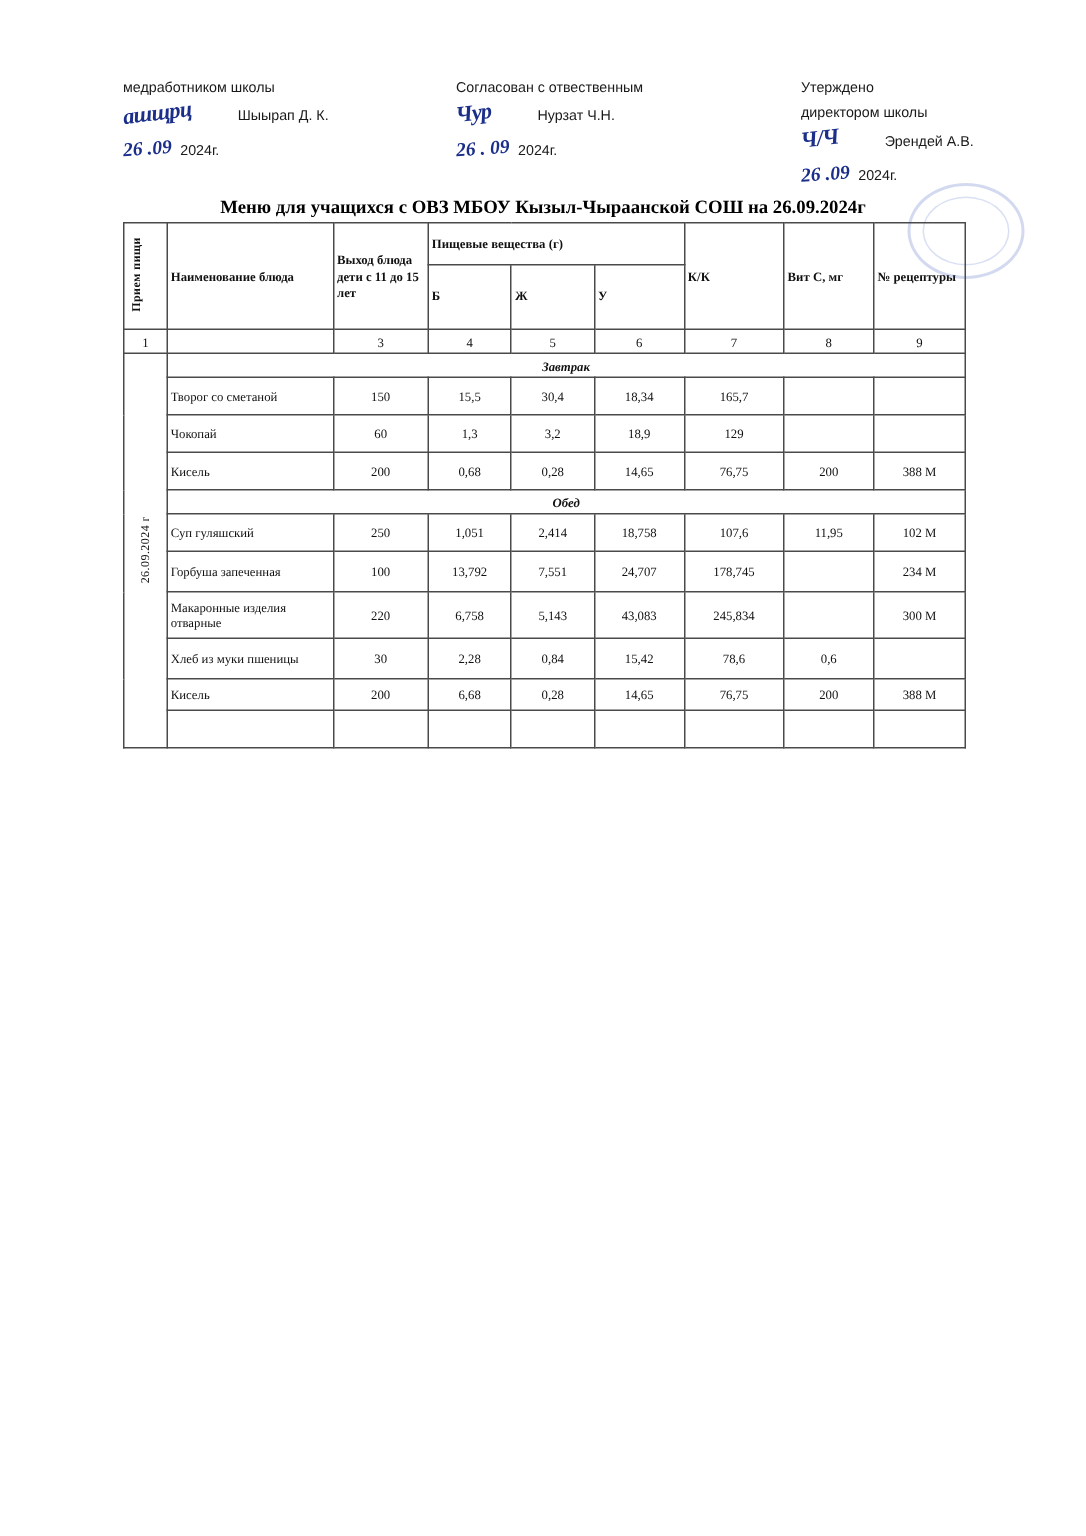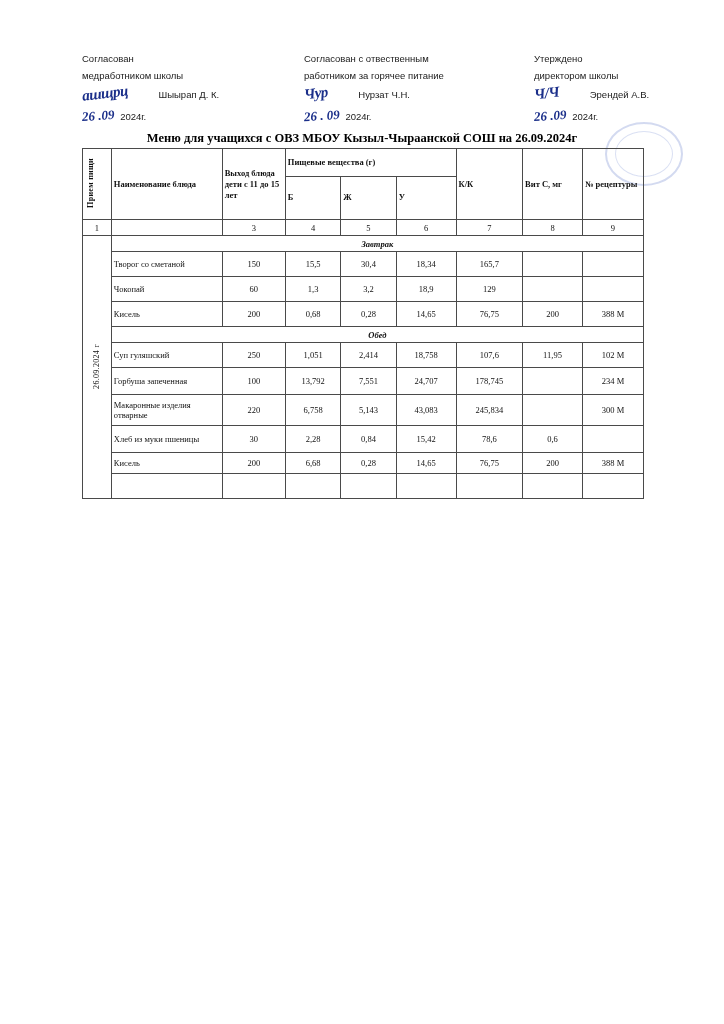--- a/index.html
+++ b/index.html
@@ -156,35 +156,33 @@
   }
 </style>
 </head>
 <body>
 
 <div class="page">
 
   <div class="approvals">
 
     <div class="appr-col c1">
-      <div>Согласован</div>
       <div class="appr-line2">медработником школы</div>
       <div class="sig-row">
         <span class="sig">ашщрц</span>
         <span class="sig-name">Шыырап Д. К.</span>
       </div>
       <div class="date-row">
         <span class="date-hand">26 .09</span>
         <span class="date-tail">2024г.</span>
       </div>
     </div>
 
     <div class="appr-col c2">
       <div>Согласован с отвественным</div>
-      <div class="appr-line2">работником за горячее питание</div>
       <div class="sig-row">
         <span class="sig">Чур</span>
         <span class="sig-name">Нурзат Ч.Н.</span>
       </div>
       <div class="date-row">
         <span class="date-hand">26 . 09</span>
         <span class="date-tail">2024г.</span>
       </div>
     </div>
 

